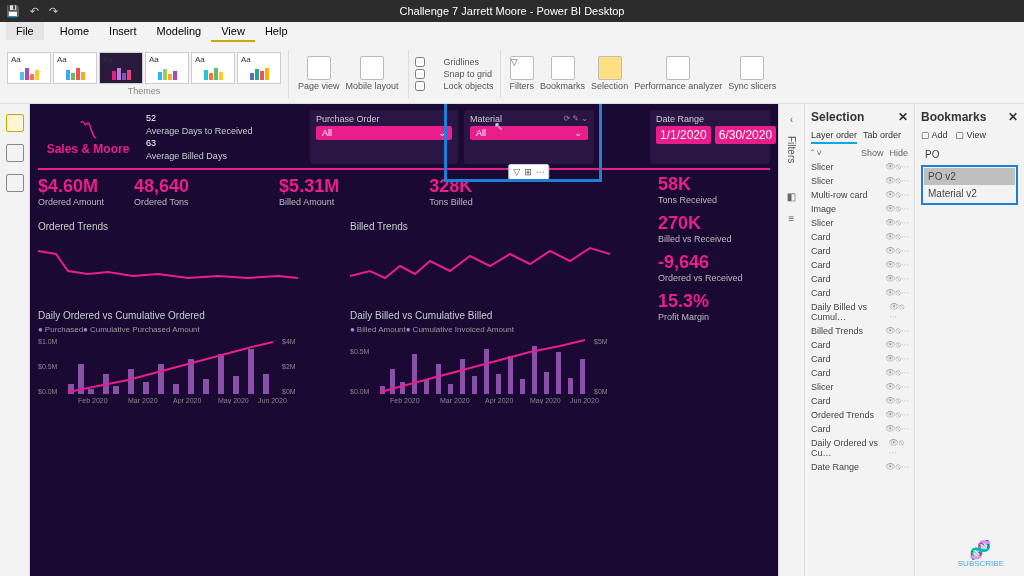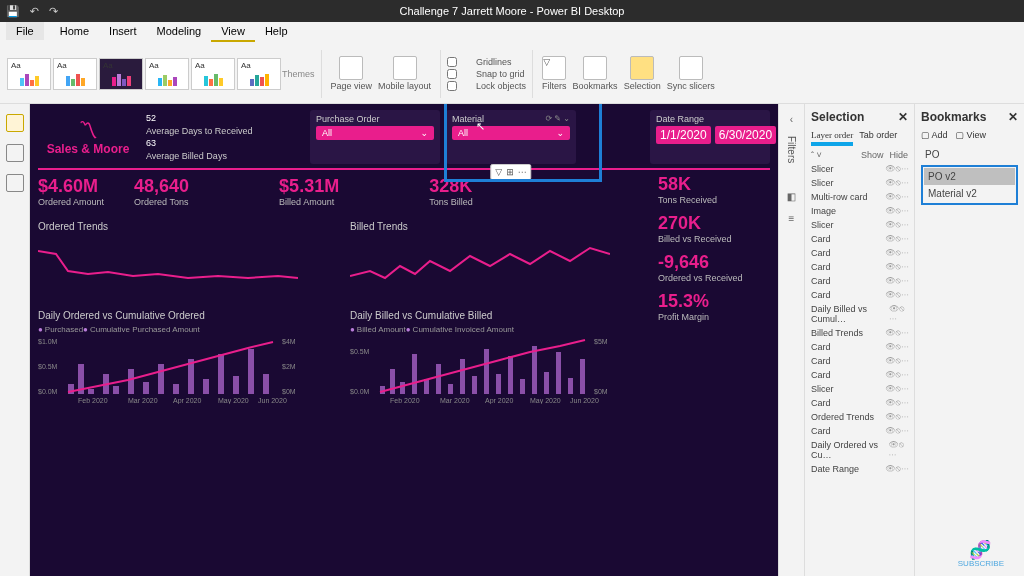--- a/index.html
+++ b/index.html
@@ -37,21 +37,21 @@
   .canvas { flex:1; background:#1a0933; padding:6px 8px; position:relative; overflow:hidden; }
   
   .dash-header { display:flex; gap:6px; margin-bottom:4px; }
   .logo-block { width:100px; display:flex; flex-direction:column; align-items:center; justify-content:center; }
   .logo-icon { color:#e91e8c; font-size:20px; }
   .logo-text { color:#e91e8c; font-size:12px; font-weight:bold; }
   .stats-block { width:160px; color:#ccc; font-size:9px; line-height:1.4; padding:2px; }
   .stats-block .num { color:#fff; }
   .filter-card { background:#2a1545; border-radius:3px; padding:4px 6px; color:#ccc; font-size:9px; position:relative; }
   .filter-card .dd { background:#e91e8c; color:#fff; padding:2px 6px; border-radius:2px; margin-top:2px; font-size:9px; display:flex; justify-content:space-between; }
-  .po-card { width:130px; }
+  .po-card { width:148px; }
   .mat-card { width:130px; }
   .date-card { width:120px; margin-left:auto; }
   .date-card .dates { display:flex; gap:4px; margin-top:2px; }
   .date-card .date-pill { background:#e91e8c; color:#fff; font-size:12px; padding:2px 4px; border-radius:2px; }
   
   .highlight-box { position:absolute; border:3px solid #1e7fd6; pointer-events:none; z-index:5; }
   
   .pink-line { height:2px; background:#e91e8c; margin:2px 0 6px 0; }
   .metric { text-align:left; }
   .metric .val { color:#e91e8c; font-size:18px; font-weight:600; }
@@ -71,21 +71,21 @@
   
   .right-strip { width:26px; background:#f3f3f3; border-left:1px solid #ddd; display:flex; flex-direction:column; align-items:center; padding-top:10px; gap:8px; }
   .vtext { writing-mode:vertical-rl; font-size:10px; color:#555; }
   .strip-icon { width:14px; height:14px; color:#666; font-size:10px; text-align:center; }
   
   
   .pane { width:110px; background:#f3f3f3; border-left:1px solid #ddd; padding:6px 6px; font-size:10px; color:#333; }
   .pane-hdr { display:flex; justify-content:space-between; align-items:center; font-weight:600; font-size:12px; margin-bottom:6px; }
   .pane-tabs { display:flex; gap:6px; font-size:9px; margin-bottom:4px; }
   .pane-tabs .tab { padding-bottom:2px; }
-  .pane-tabs .tab.active { border-bottom:4px solid #0ea5e9;font-family:Liberation Serif, serif; }
+  .pane-tabs .tab.active { border-bottom:2px solid #0ea5e9; }
   .pane-sub { display:flex; justify-content:flex-end; gap:6px; font-size:9px; color:#666; margin-bottom:2px; }
   .sel-item { display:flex; justify-content:space-between; align-items:center; padding:2px 0; font-size:9px; color:#444; }
   .sel-item .eyes { color:#999; font-size:8px; letter-spacing:-1px; }
   .bm-item { padding:3px 4px; font-size:10px; color:#444; }
   .bm-item.sel { background:#bfbfbf; }
   .bm-tools { display:flex; gap:8px; font-size:9px; margin-bottom:6px; }
   .bm-hl { border:2px solid #1e7fd6; padding:1px; margin:2px 0; }
   
   .subscribe { position:absolute; right:20px; bottom:8px; font-size:8px; color:#4fa8e0; text-align:center; z-index:5; }
   .subscribe .dna { font-size:18px; line-height:1; }
@@ -109,21 +109,21 @@
 <div class="menubar">
   <div class="file">File</div>
   <div class="item">Home</div>
   <div class="item">Insert</div>
   <div class="item">Modeling</div>
   <div class="item active">View</div>
   <div class="item">Help</div>
 </div>
 
 <div class="ribbon">
-  <div style="display:flex;flex-direction:row;align-items:center;">
+  <div style="display:flex;flex-direction:column;align-items:center;">
     <div style="display:flex;">
       <div class="theme-swatch">
           <span style="height:8px;background:#4fc3f7"></span>
           <span style="height:12px;background:#ab47bc"></span>
           <span style="height:6px;background:#ff7043"></span>
           <span style="height:10px;background:#ffca28"></span>
         </div>
       <div class="theme-swatch">
           <span style="height:10px;background:#42a5f5"></span>
           <span style="height:7px;background:#66bb6a"></span>
@@ -186,20 +186,24 @@
       <div class="ribbon-icon" style="background:linear-gradient(#fff,#fff)">▽</div>
       <span>Filters</span>
     </div>
   <div class="ribbon-group">
       <div class="ribbon-icon"></div>
       <span>Bookmarks</span>
     </div>
   <div class="ribbon-group">
       <div class="ribbon-icon" style="background:#ffe082"></div>
       <span>Selection</span>
+    </div>
+  <div class="ribbon-group">
+      <div class="ribbon-icon"></div>
+      <span>Performance analyzer</span>
     </div>
   <div class="ribbon-group">
       <div class="ribbon-icon"></div>
       <span>Sync slicers</span>
     </div>
 </div>
 
 <div class="main">
   <div class="left-rail">
     <div class="rail-item active"></div>

